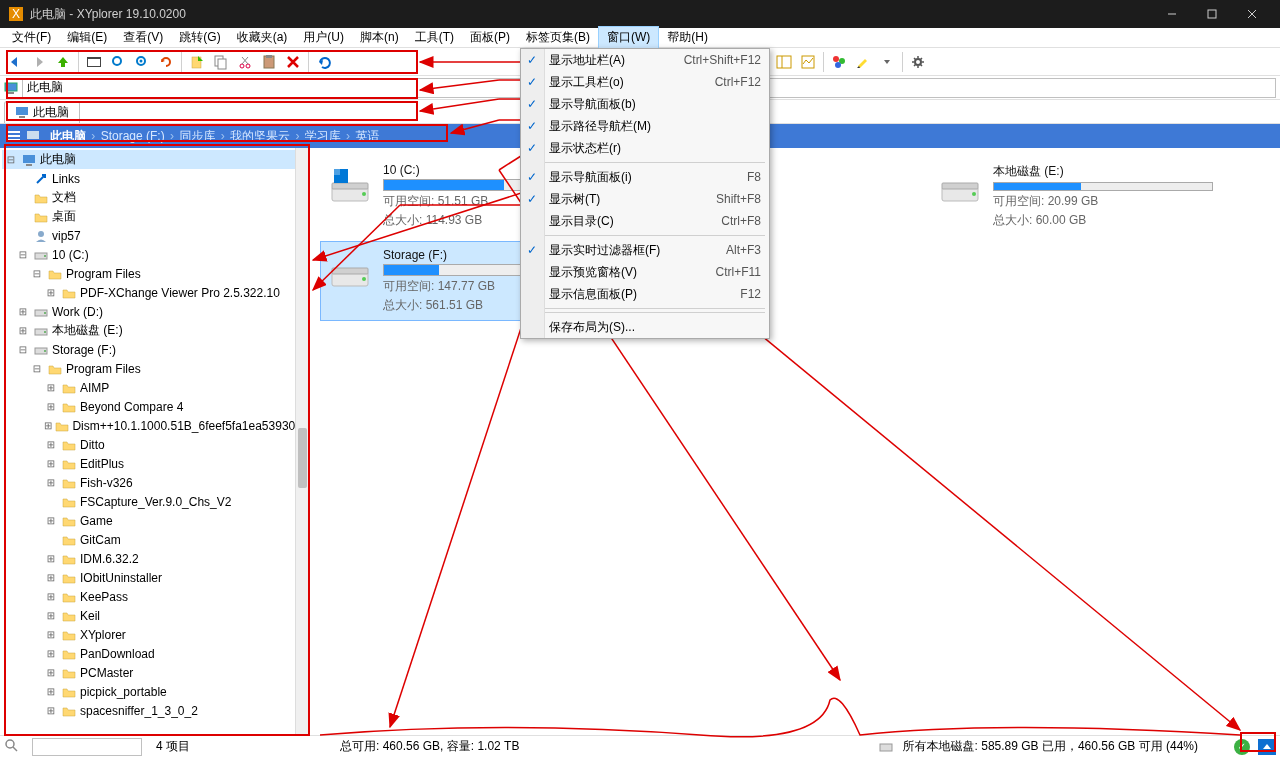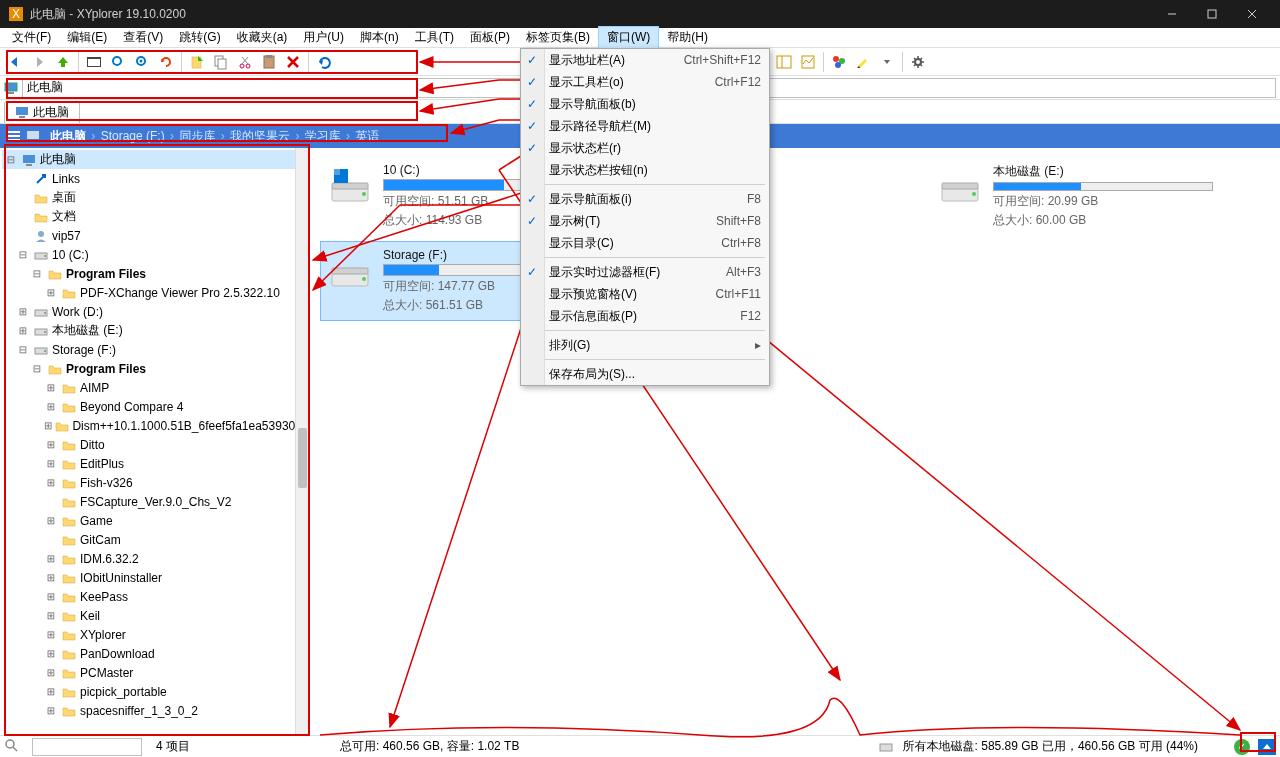--- a/index.html
+++ b/index.html
@@ -35,21 +35,21 @@
 .main { display: flex; height: calc(757px - 28px - 20px - 28px - 24px - 24px - 24px - 22px); }
 .tree-pane { width: 310px; border-right: 1px solid #e0e0e0; overflow-y: auto; overflow-x: hidden; position: relative; }
 .tree-pane .scrollbar { position:absolute; right:0; top:0; bottom:0; width:14px; background:#f0f0f0; border-left:1px solid #ddd;}
 .tree-pane .scrollbar .thumb { position:absolute; left:2px; right:2px; top:280px; height:60px; background:#c0c0c0; border-radius:2px;}
 .tree { padding: 2px; }
 .tree-item { display: flex; align-items: center; height: 19px; cursor: pointer; white-space: nowrap; padding-left: 2px; }
 .tree-item.selected { background: #cde8ff; }
 .tree-item .expander { width: 14px; display:inline-flex; align-items:center; justify-content:center; color:#666; font-size:10px;}
 .tree-item .icon { width: 16px; height: 16px; margin: 0 3px; display:inline-flex; align-items:center; justify-content:center; }
 .tree-item .label { white-space: nowrap; }
-.tree-item.bold .label { font-weight: bold; }
+.tree-item.bold .label { font-weight: normal; }
 .tree-item.depth-0 { padding-left: 2px; }
 .tree-item.depth-1 { padding-left: 14px; }
 .tree-item.depth-2 { padding-left: 28px; }
 .tree-item.depth-3 { padding-left: 42px; }
 
 .content-pane { flex: 1; padding: 8px; display: flex; flex-wrap: wrap; align-content: flex-start; gap: 8px; position: relative; }
 .drive-tile { width: 290px; height: 80px; display: flex; gap: 10px; padding: 6px; border: 1px solid transparent; }
 .drive-tile.selected { border: 1px solid #7ab8ff; background: #cce8ff; }
 .drive-tile .drive-icon { width: 48px; height: 48px; display:flex; align-items:center; justify-content:center; }
 .drive-tile .drive-info { flex: 1; display: flex; flex-direction: column; gap: 2px; }
@@ -335,30 +335,30 @@
           </span>
           <span class="label">Links</span>
         </div>
         <div class="tree-item depth-1">
           <span class="expander"></span>
           <span class="icon">
             <svg width="14" height="14">
               <path d="M1 4 L5 4 L6 6 L13 6 L13 12 L1 12 Z" class="folder-ic"></path>
             </svg>
           </span>
-          <span class="label">桌面</span>
+          <span class="label">文档</span>
         </div>
         <div class="tree-item depth-1">
           <span class="expander"></span>
           <span class="icon">
             <svg width="14" height="14">
               <path d="M1 4 L5 4 L6 6 L13 6 L13 12 L1 12 Z" class="folder-ic"></path>
             </svg>
           </span>
-          <span class="label">文档</span>
+          <span class="label">桌面</span>
         </div>
         <div class="tree-item depth-1">
           <span class="expander"></span>
           <span class="icon">
             <svg width="14" height="14">
               <circle cx="7" cy="5" r="3" fill="#8ac"></circle>
               <path d="M2 13 Q7 8 12 13" fill="#8ac"></path>
             </svg>
           </span>
           <span class="label">vip57</span>
@@ -700,24 +700,20 @@
       <div class="dd-item">
         <span class="check">✓</span>
         <span class="label">显示路径导航栏(M)</span>
         <span class="shortcut"></span>
       </div>
       <div class="dd-item">
         <span class="check">✓</span>
         <span class="label">显示状态栏(r)</span>
         <span class="shortcut"></span>
       </div>
-      <div class="dd-item">
-        <span class="label">显示状态栏按钮(n)</span>
-        <span class="shortcut"></span>
-      </div>
       <div class="dd-sep"></div>
       <div class="dd-item">
         <span class="check">✓</span>
         <span class="label">显示导航面板(i)</span>
         <span class="shortcut">F8</span>
       </div>
       <div class="dd-item">
         <span class="check">✓</span>
         <span class="label">显示树(T)</span>
         <span class="shortcut">Shift+F8</span>
@@ -734,24 +730,20 @@
       </div>
       <div class="dd-item">
         <span class="label">显示预览窗格(V)</span>
         <span class="shortcut">Ctrl+F11</span>
       </div>
       <div class="dd-item">
         <span class="label">显示信息面板(P)</span>
         <span class="shortcut">F12</span>
       </div>
       <div class="dd-sep"></div>
-      <div class="dd-item">
-        <span class="label">排列(G)</span>
-        <span class="arrow">▸</span>
-      </div>
       <div class="dd-sep"></div>
       <div class="dd-item">
         <span class="label">保存布局为(S)...</span>
         <span class="shortcut"></span>
       </div>
     </div>
 </div>
 
 <div class="annot red-box" style="left:6px; top:50px; width:412px; height:24px;"></div>
 <div class="annot red-box" style="left:6px; top:78px; width:412px; height:21px;"></div>

